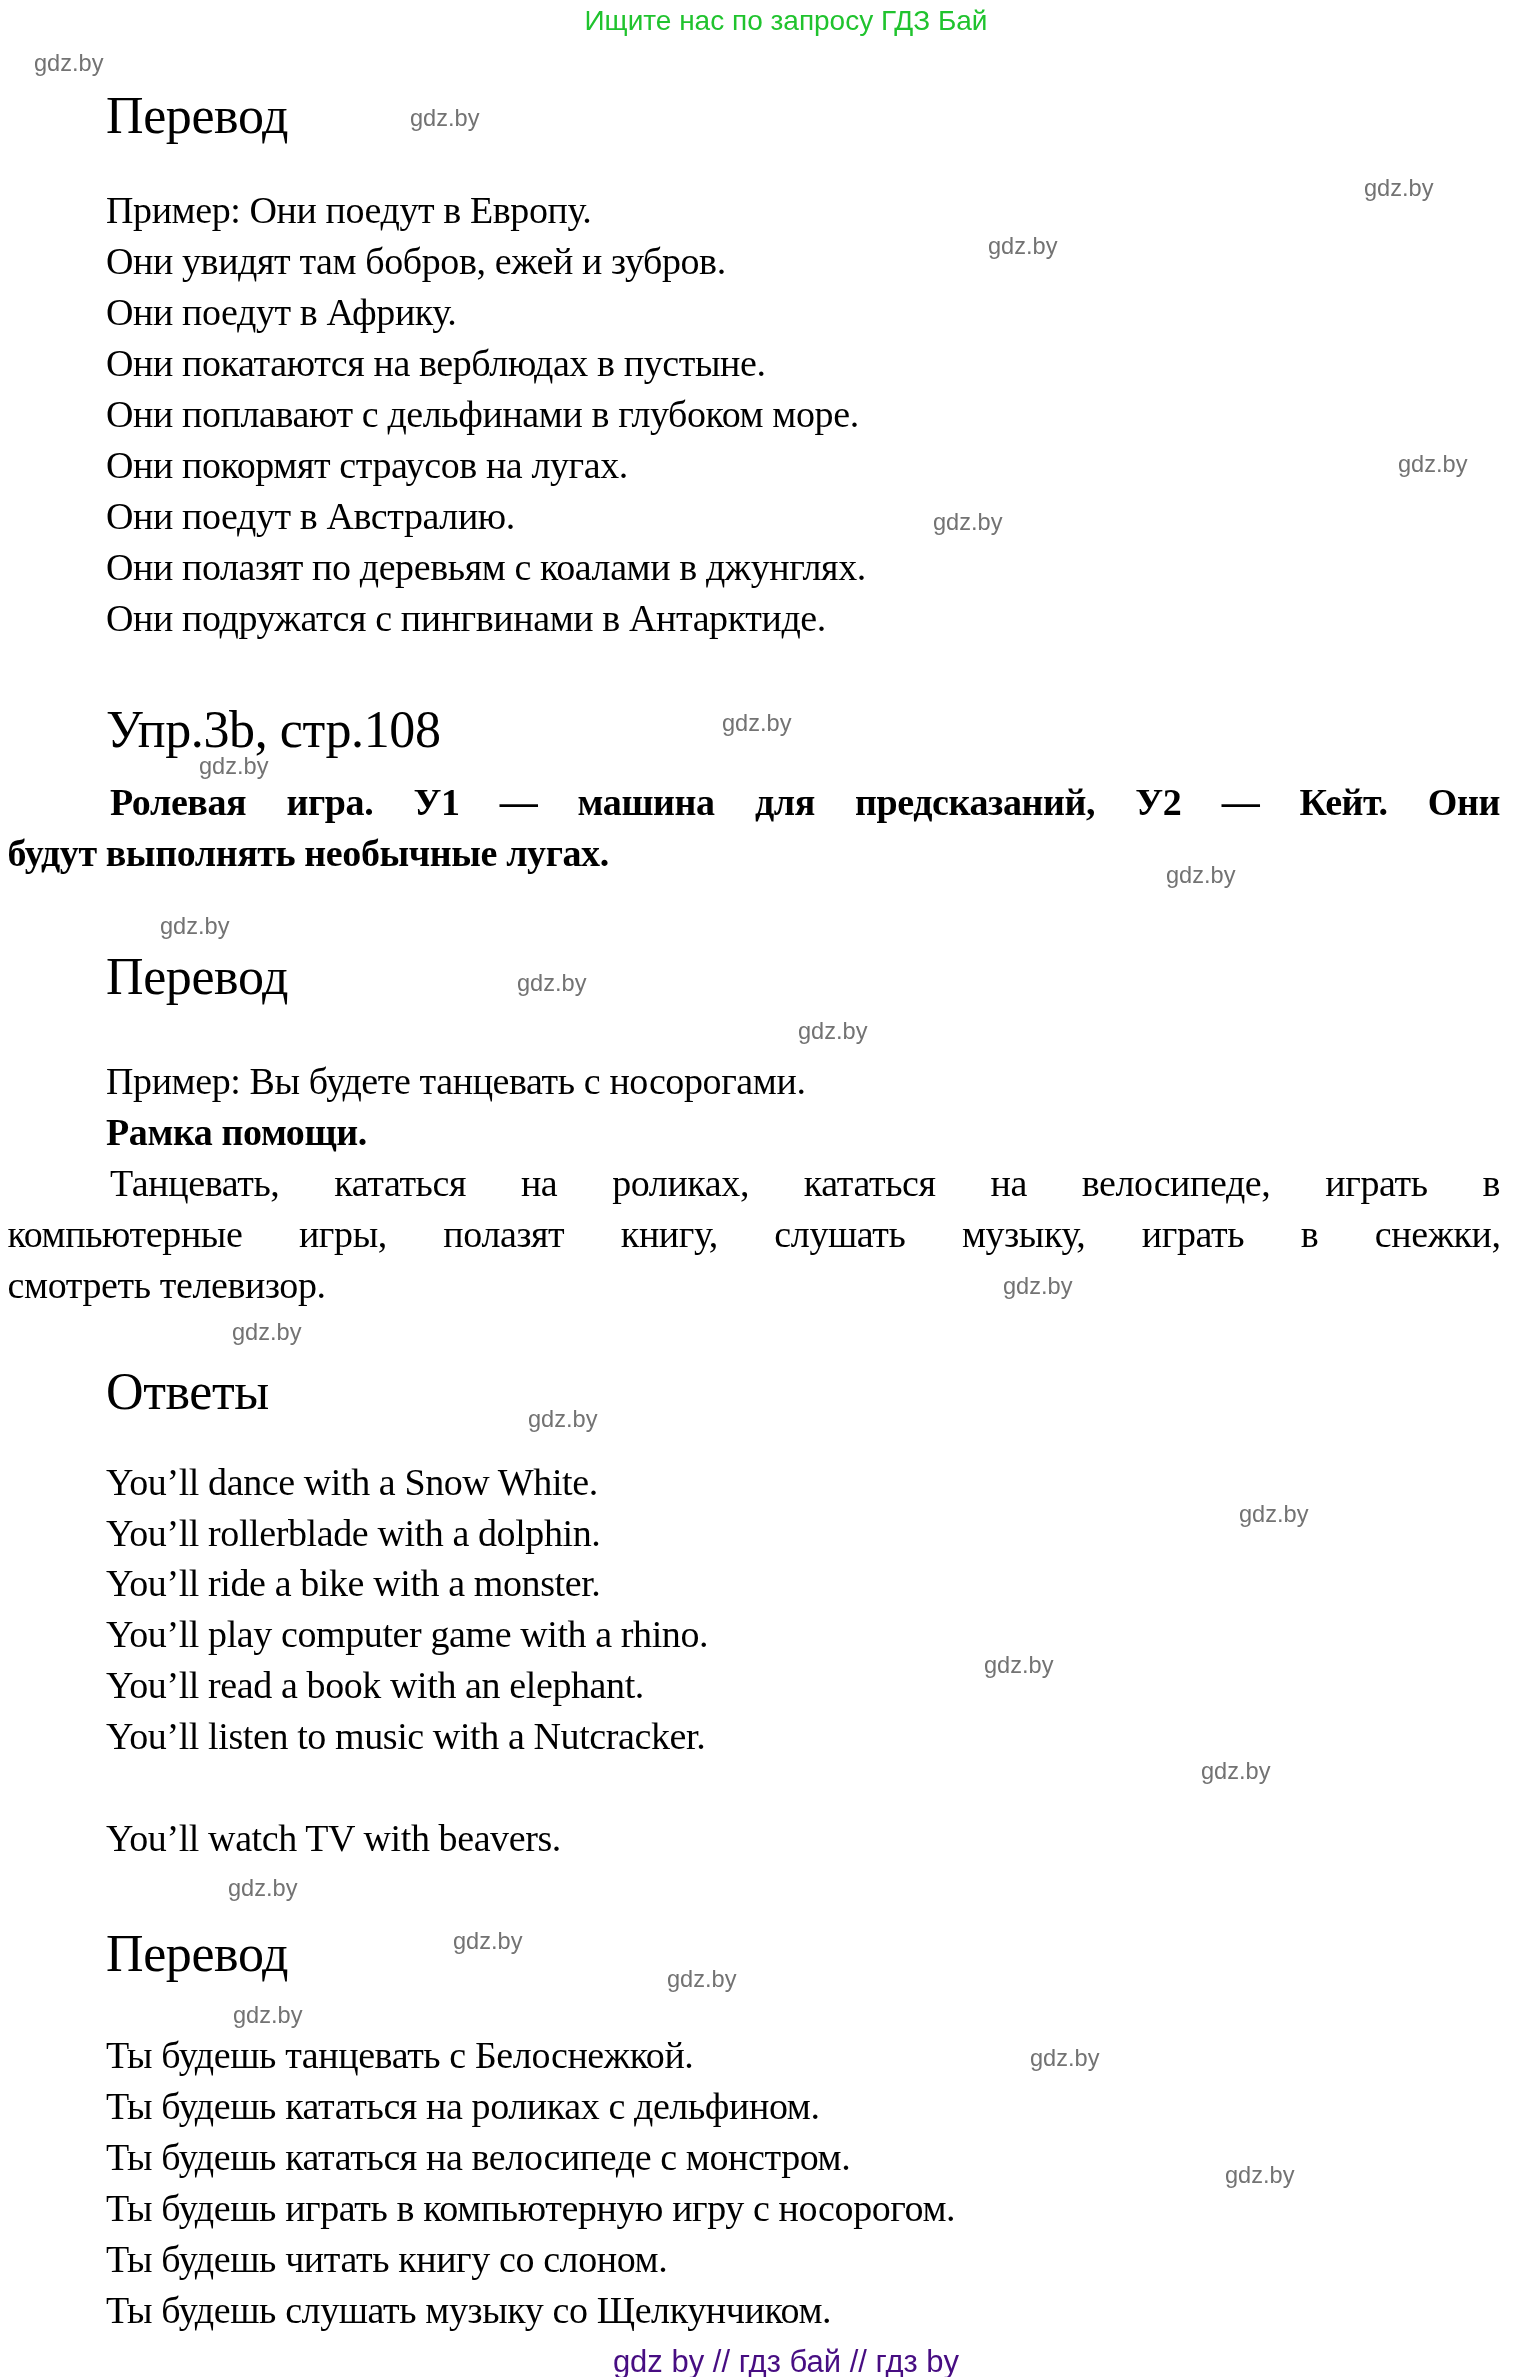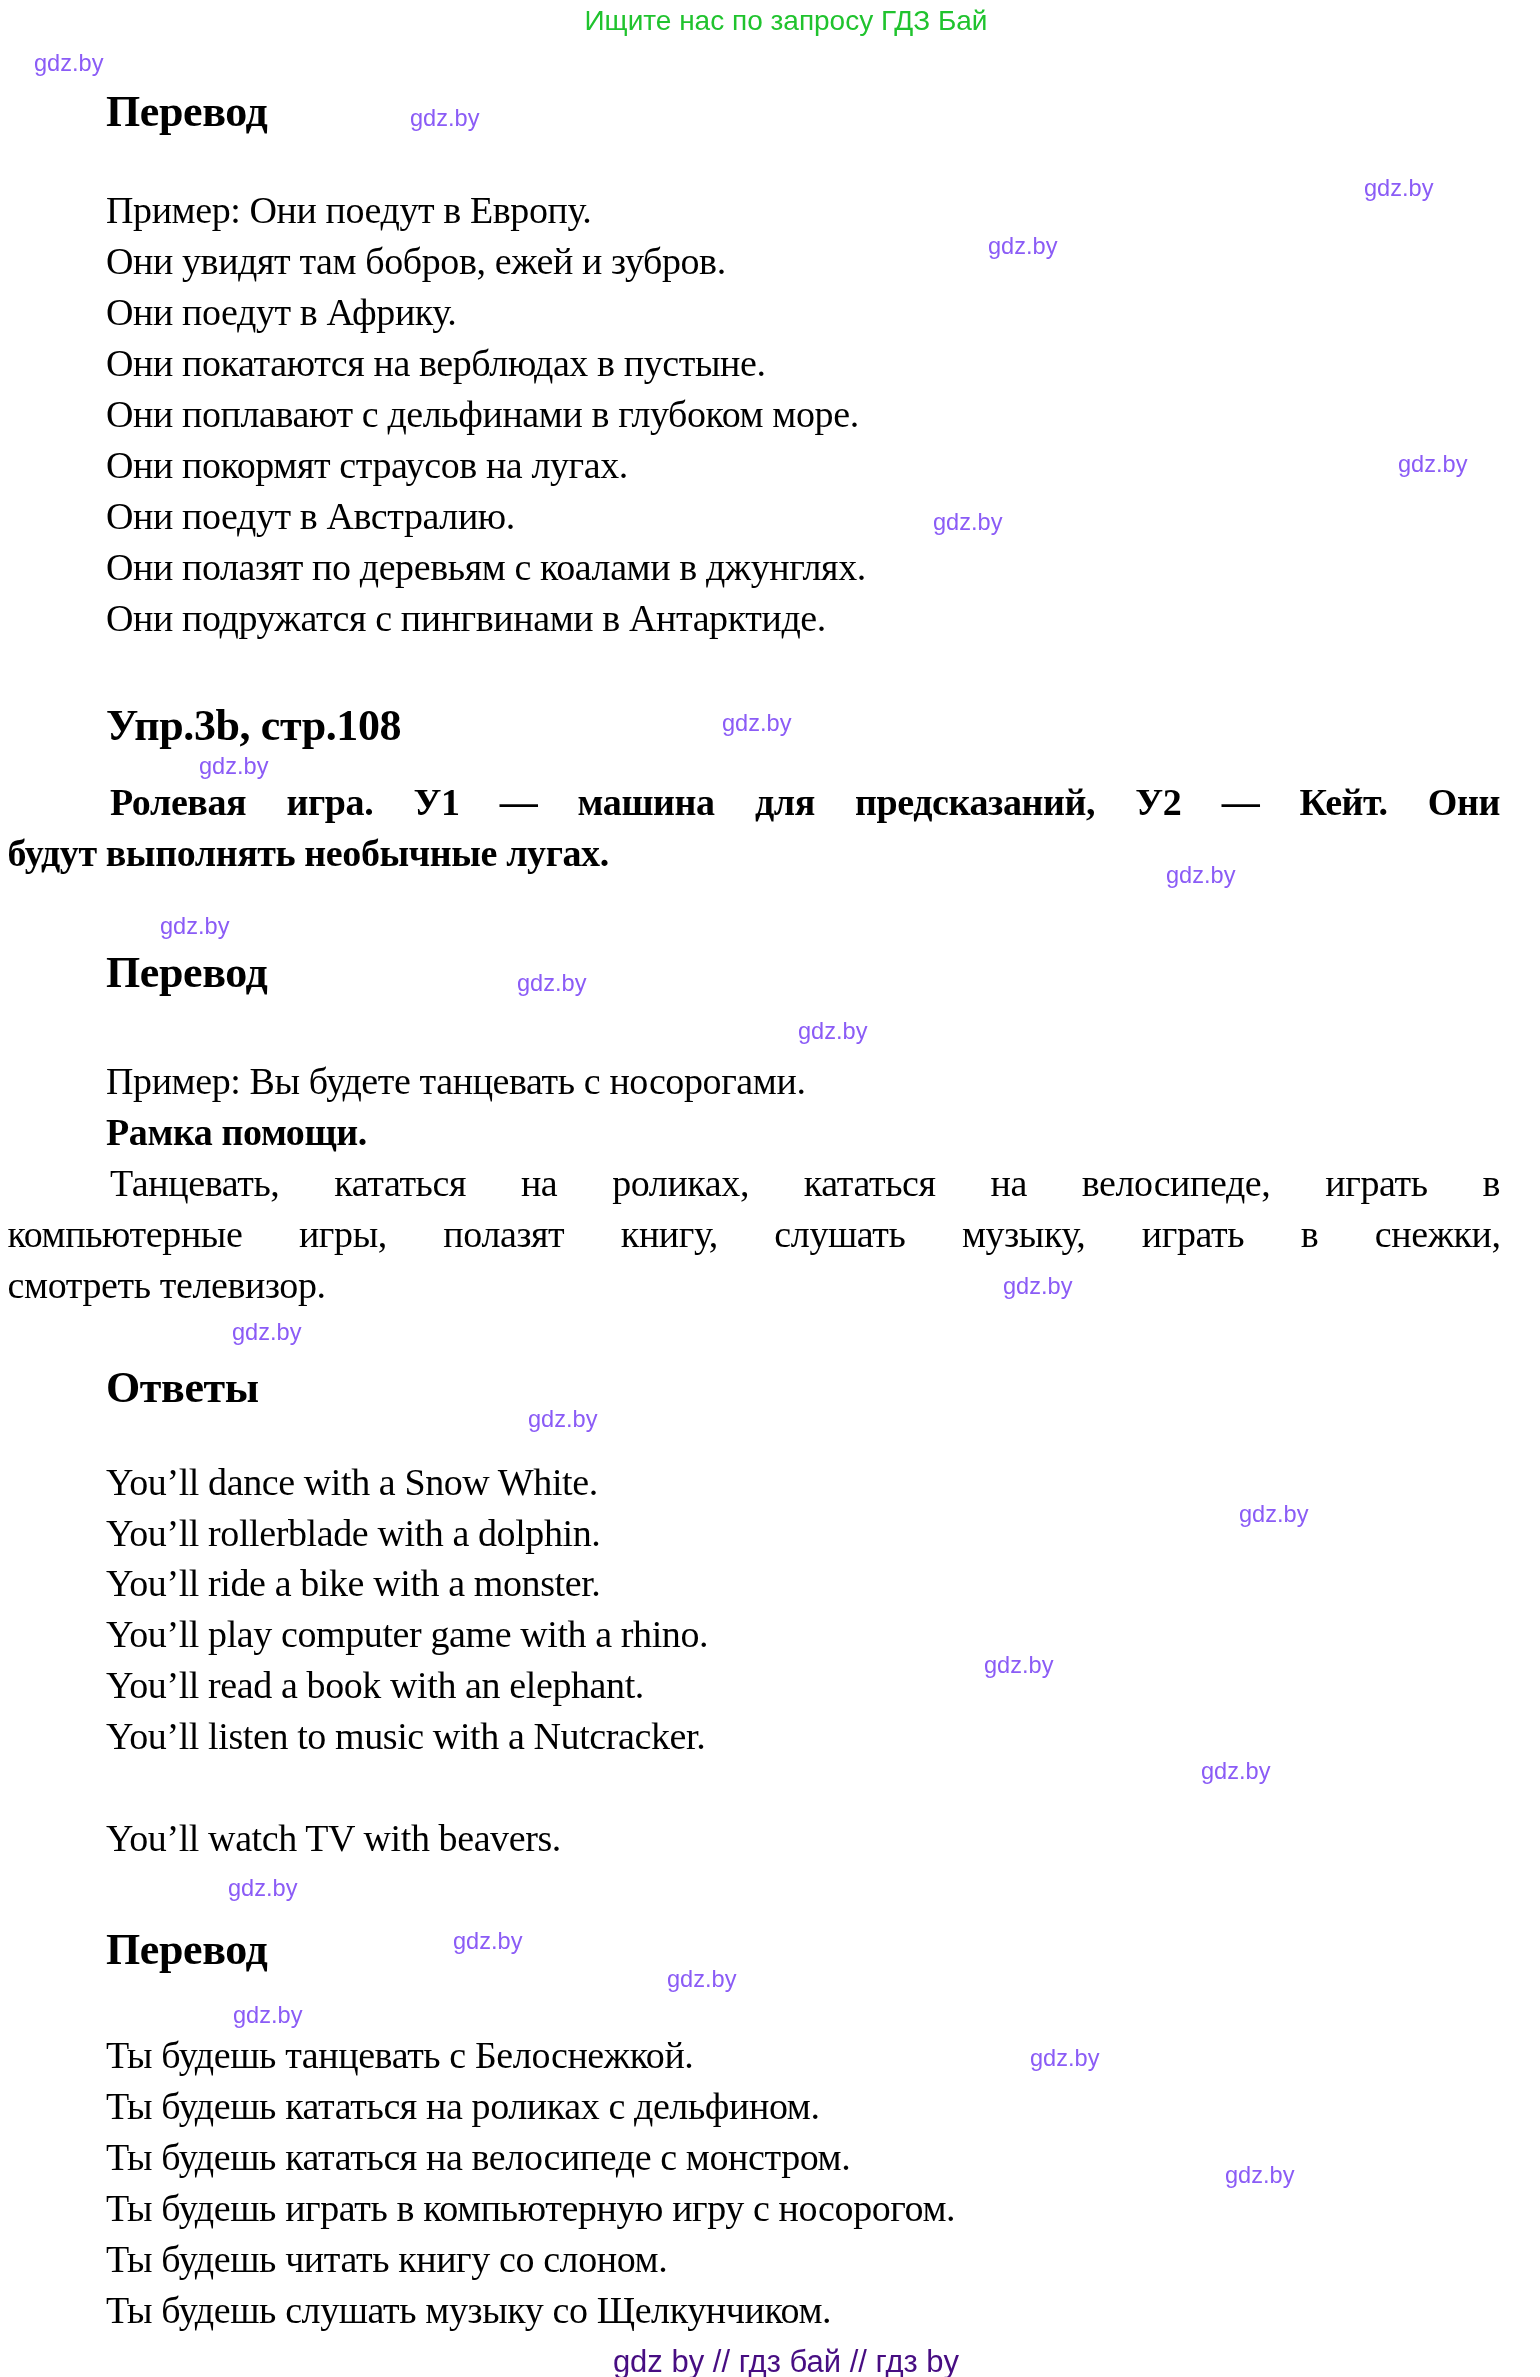--- a/index.html
+++ b/index.html
@@ -19,27 +19,27 @@
     width:100%;
     text-align:center;
     font-family:"Liberation Sans", sans-serif;
     font-size:28px;
     color:#20c32e;
   }
   .wm{
     position:absolute;
     font-family:"Liberation Sans", sans-serif;
     font-size:23.6px;
-    color:#8b5cf6;
+    color:#737373;
     white-space:nowrap;
   }
   .heading{
     position:absolute;
-    font-weight:bold;
-    font-size:44px;
+    font-weight:normal;
+    font-size:52px;
     line-height:1;
     white-space:nowrap;
     letter-spacing:-0.4px;
   }
   .line{
     position:absolute;
     font-size:38px;
     line-height:1;
     white-space:nowrap;
     letter-spacing:-0.4px;

